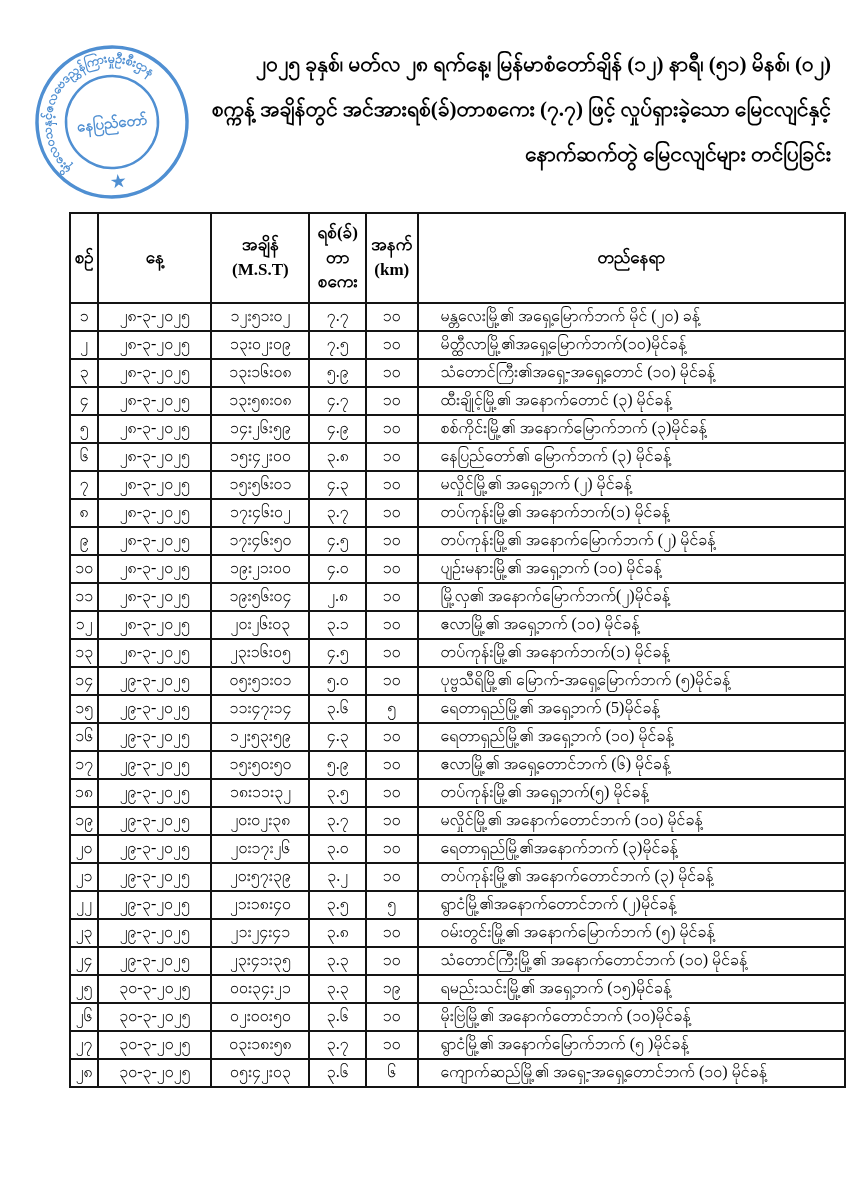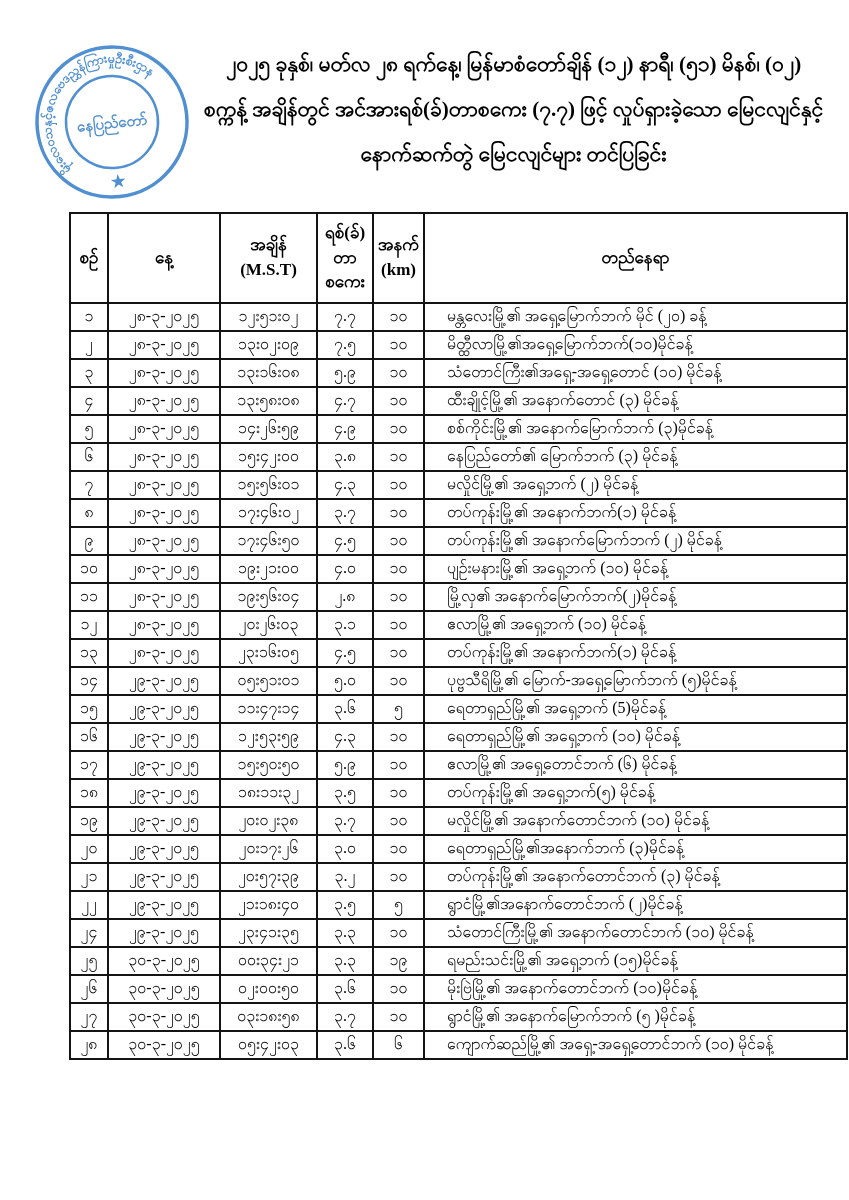--- a/index.html
+++ b/index.html
@@ -16,21 +16,21 @@
   .stamp-wrap {
     position: absolute;
     left: 32px;
     top: 42px;
     width: 160px;
     height: 160px;
     transform: rotate(-6deg);
   }
   .title-block {
     padding: 42px 18px 0 196px;
-    text-align: center;
+    text-align: right;
   }
   .title-line {
     font-size: 21px;
     font-weight: 700;
     line-height: 45px;
     white-space: nowrap;
   }
   table.quake-table {
     position: absolute;
     left: 69px;
@@ -89,21 +89,21 @@
 
   <div class="title-block">
     <div class="title-line">၂၀၂၅ ခုနှစ်၊ မတ်လ ၂၈ ရက်နေ့၊ မြန်မာစံတော်ချိန် (၁၂) နာရီ၊ (၅၁) မိနစ်၊ (၀၂)</div>
     <div class="title-line">စက္ကန့် အချိန်တွင် အင်အားရစ်(ခ်)တာစကေး (၇.၇) ဖြင့် လှုပ်ရှားခဲ့သော မြေငလျင်နှင့်</div>
     <div class="title-line">နောက်ဆက်တွဲ မြေငလျင်များ တင်ပြခြင်း</div>
   </div>
 
   <table class="quake-table">
     <thead>
       <tr>
-          <th style="width: 38px; border-radius: 15px;">စဉ်</th>
+          <th style="width: 28px; border-radius: 15px;">စဉ်</th>
           <th style="width: 112px;">နေ့</th>
           <th style="width: 97px; margin-top: 32px;">အချိန် (M.S.T)</th>
           <th style="width: 56px;">ရစ်(ခ်)<br>တာ<br>စကေး</th>
           <th style="width: 51px; margin-top: 48px;">အနက်<br>(km)</th>
           <th style="width: 423px;">တည်နေရာ</th>
         </tr>
     </thead>
     <tbody>
         <tr>
           <td class="col-no">၁</td>
@@ -273,20 +273,28 @@
           <td class="col-depth">၁၀</td>
           <td class="col-location">တပ်ကုန်းမြို့၏ အနောက်တောင်ဘက် (၃) မိုင်ခန့်</td>
         </tr>
         <tr>
           <td class="col-no">၂၂</td>
           <td class="col-date">၂၉-၃-၂၀၂၅</td>
           <td class="col-time">၂၁း၁၈း၄၀</td>
           <td class="col-magnitude">၃.၅</td>
           <td class="col-depth">၅</td>
           <td class="col-location">ရွာငံမြို့၏အနောက်တောင်ဘက် (၂)မိုင်ခန့်</td>
+        </tr>
+        <tr>
+          <td class="col-no">၂၃</td>
+          <td class="col-date">၂၉-၃-၂၀၂၅</td>
+          <td class="col-time">၂၁း၂၄း၄၁</td>
+          <td class="col-magnitude">၃.၈</td>
+          <td class="col-depth">၁၀</td>
+          <td class="col-location">ဝမ်းတွင်းမြို့၏ အနောက်မြောက်ဘက် (၅) မိုင်ခန့်</td>
         </tr>
         <tr>
           <td class="col-no">၂၄</td>
           <td class="col-date">၂၉-၃-၂၀၂၅</td>
           <td class="col-time">၂၃း၄၁း၃၅</td>
           <td class="col-magnitude">၃.၃</td>
           <td class="col-depth">၁၀</td>
           <td class="col-location">သံတောင်ကြီးမြို့၏ အနောက်တောင်ဘက် (၁၀) မိုင်ခန့်</td>
         </tr>
         <tr>

